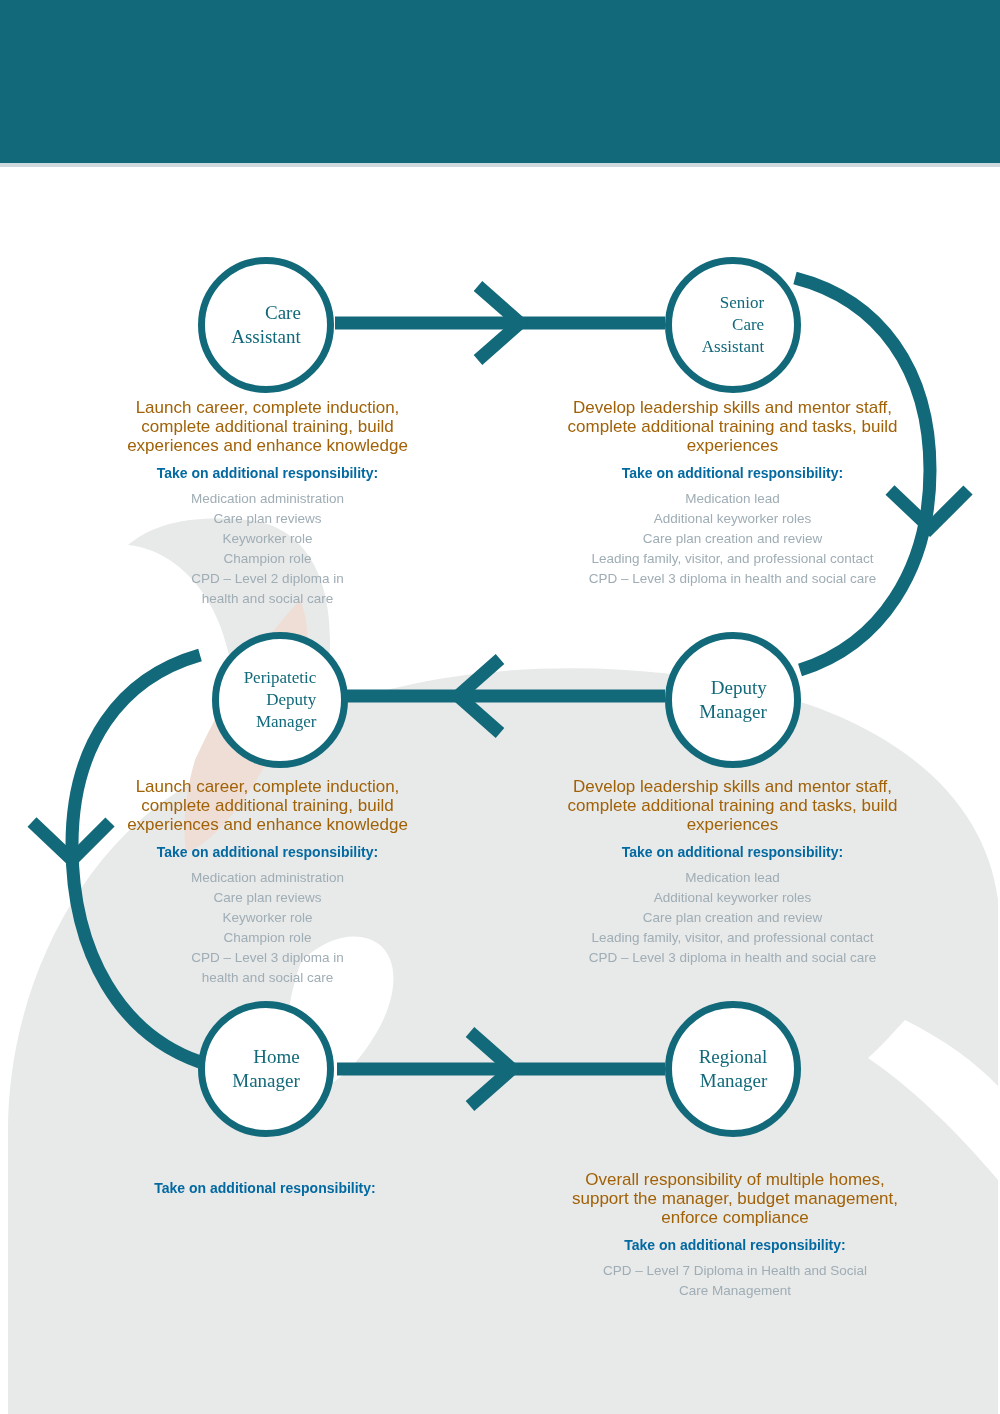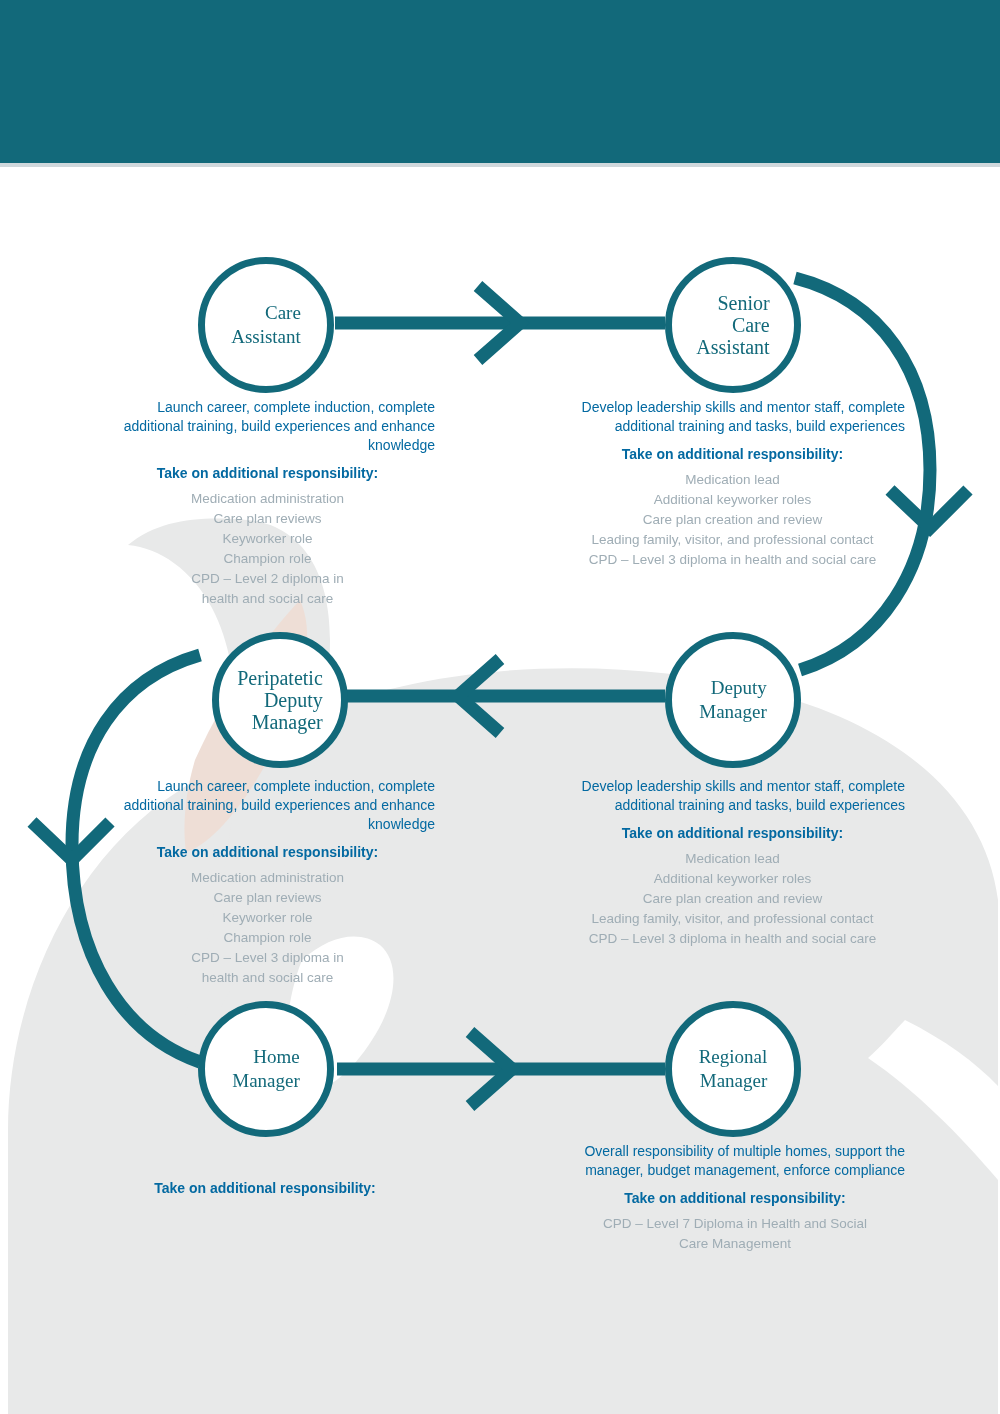--- a/index.html
+++ b/index.html
@@ -83,33 +83,32 @@
     justify-content: center;
   }
   .node-label {
     color: #12697a;
     font-family: "Liberation Serif", serif;
     font-size: 19px;
     line-height: 24px;
     text-align: right;
     font-weight: normal;
   }
-  .node-label.small { font-size: 20px; line-height: 22px; }
+  .node-label.small { font-size: 17px; line-height: 22px; }
 
   
   .block {
     position: absolute;
     z-index: 3;
     text-align: center;
   }
   .desc {
-    color: #0369a1;
-    font-size: 14px;
+    color: #a16207;
+    font-size: 17px;
     line-height: 19px;
-    text-align: right;
   }
   .resp-head {
     color: #0369a1;
     font-size: 14px;
     line-height: 18px;
     font-weight: bold;
     margin-top: 9px;
     margin-bottom: 7px;
   }
   .resp-list { list-style: none; }
@@ -312,21 +311,21 @@
   <div class="block" style="left:45px; top:1170px; width:440px;">
     <div class="resp-head">Take on additional responsibility:</div>
   </div>
 
   <div class="node-circle" style="left:665px; top:1001px;">
     <div class="node-label">
       <div>Regional</div>
       <div>Manager</div>
     </div>
   </div>
-  <div class="block" style="left:565px; top:1142px; width:340px;">
+  <div class="block" style="left:565px; top:1170px; width:340px;">
     <div class="desc">Overall responsibility of multiple homes, support the manager, budget management, enforce compliance</div>
     <div class="resp-head">Take on additional responsibility:</div>
     <ul class="resp-list">
       <li>CPD – Level 7 Diploma in Health and Social</li>
       <li>Care Management</li>
     </ul>
   </div>
 
 </div>
 

